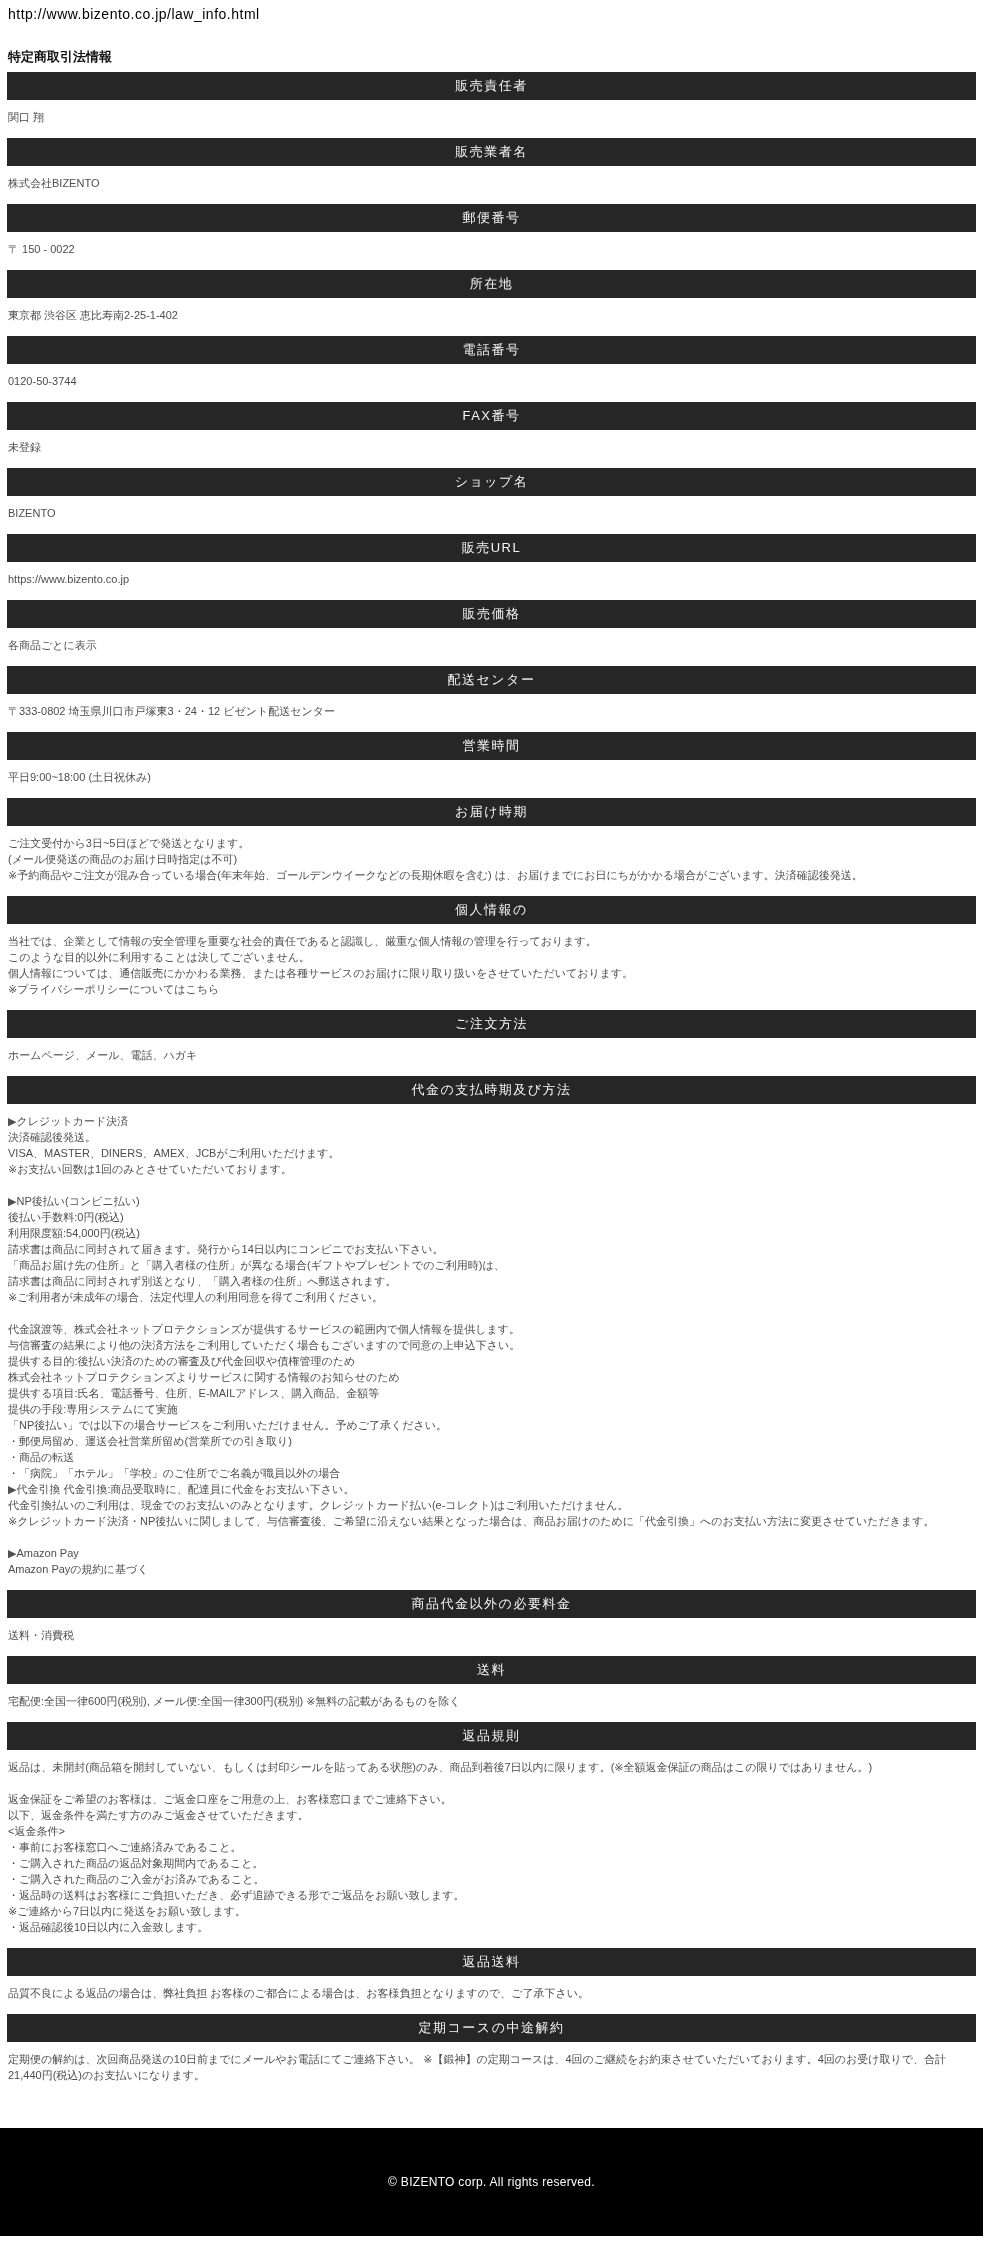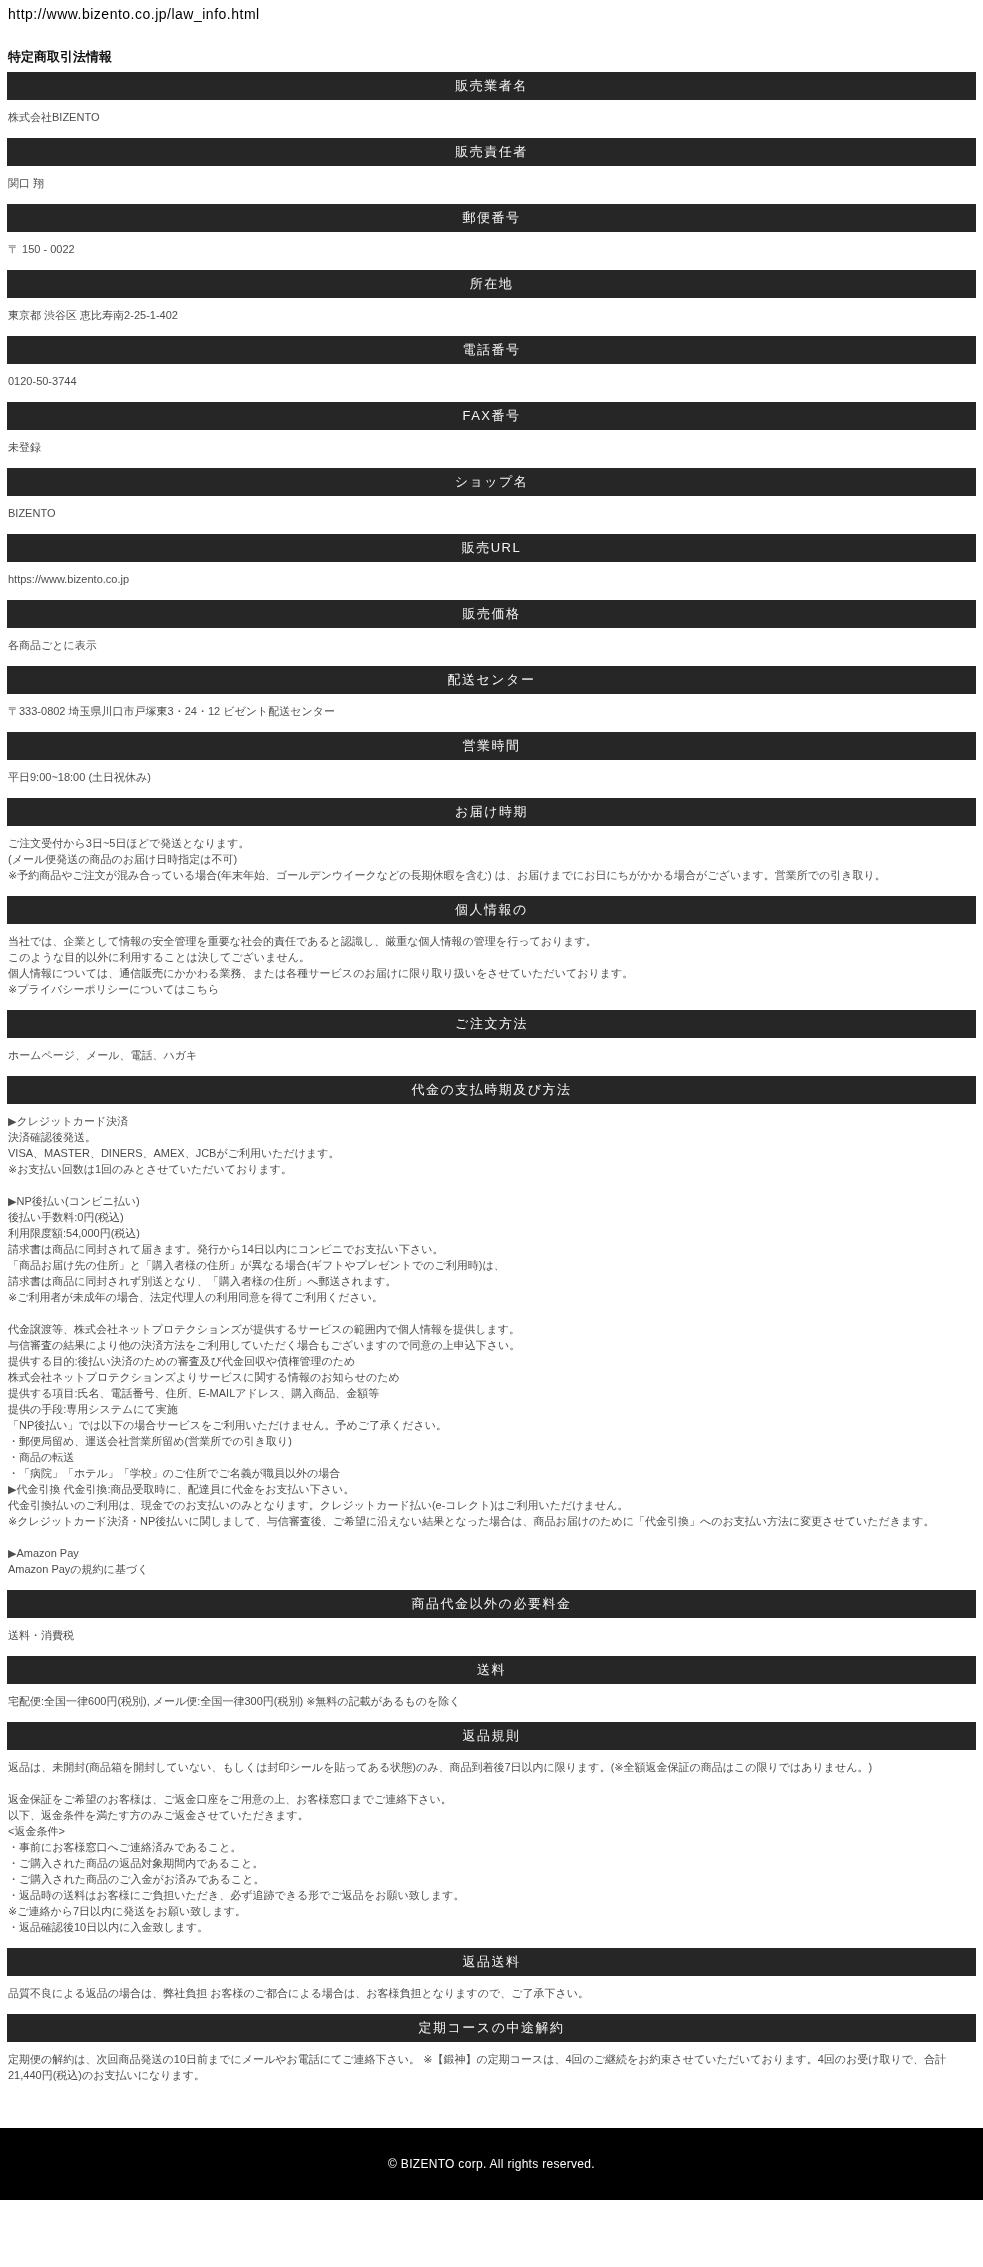--- a/index.html
+++ b/index.html
@@ -15,48 +15,48 @@
     margin:0 7px; height:28px; background:var(--bar-bg); color:var(--bar-text);
     display:flex; align-items:center; justify-content:center;
     font-size:13px; letter-spacing:1.5px;
   }
   .section-content{
     margin:9px 8px 13px 8px; font-size:11px; line-height:16px; color:var(--body-text);
   }
   .line{min-height:16px; white-space:normal;}
   .line.blank{height:16px;}
   .page-footer{
-    margin-top:45px; height:72px; background:var(--footer-bg);
+    margin-top:45px; height:108px; background:var(--footer-bg);
     display:flex; align-items:center; justify-content:center;
   }
   .copyright{color:#ffffff; font-size:12px; letter-spacing:0.3px;}
 </style>
 </head>
 <body>
 
 <div class="url-line">http://www.bizento.co.jp/law_info.html</div>
 
 <div class="doc-title">特定商取引法情報</div>
 
 <div id="sections">
   <div class="section">
     <div class="section-bar">
+      <span class="section-title">販売責任者</span>
+    </div>
+    <div class="section-content">
+        <div class="line">関口 翔</div>
+      </div>
+  </div>
+
+  <div class="section">
+    <div class="section-bar">
       <span class="section-title">販売業者名</span>
     </div>
     <div class="section-content">
         <div class="line">株式会社BIZENTO</div>
-      </div>
-  </div>
-
-  <div class="section">
-    <div class="section-bar">
-      <span class="section-title">販売責任者</span>
-    </div>
-    <div class="section-content">
-        <div class="line">関口 翔</div>
       </div>
   </div>
 
   <div class="section">
     <div class="section-bar">
       <span class="section-title">郵便番号</span>
     </div>
     <div class="section-content">
         <div class="line">〒 150 - 0022</div>
       </div>
@@ -134,21 +134,21 @@
       </div>
   </div>
 
   <div class="section">
     <div class="section-bar">
       <span class="section-title">お届け時期</span>
     </div>
     <div class="section-content">
         <div class="line">ご注文受付から3日~5日ほどで発送となります。</div>
         <div class="line">(メール便発送の商品のお届け日時指定は不可)</div>
-        <div class="line">※予約商品やご注文が混み合っている場合(年末年始、ゴールデンウイークなどの長期休暇を含む) は、お届けまでにお日にちがかかる場合がございます。営業所での引き取り。</div>
+        <div class="line">※予約商品やご注文が混み合っている場合(年末年始、ゴールデンウイークなどの長期休暇を含む) は、お届けまでにお日にちがかかる場合がございます。決済確認後発送。</div>
       </div>
   </div>
 
   <div class="section">
     <div class="section-bar">
       <span class="section-title">個人情報の</span>
     </div>
     <div class="section-content">
         <div class="line">当社では、企業として情報の安全管理を重要な社会的責任であると認識し、厳重な個人情報の管理を行っております。</div>
         <div class="line">このような目的以外に利用することは決してございません。</div>

